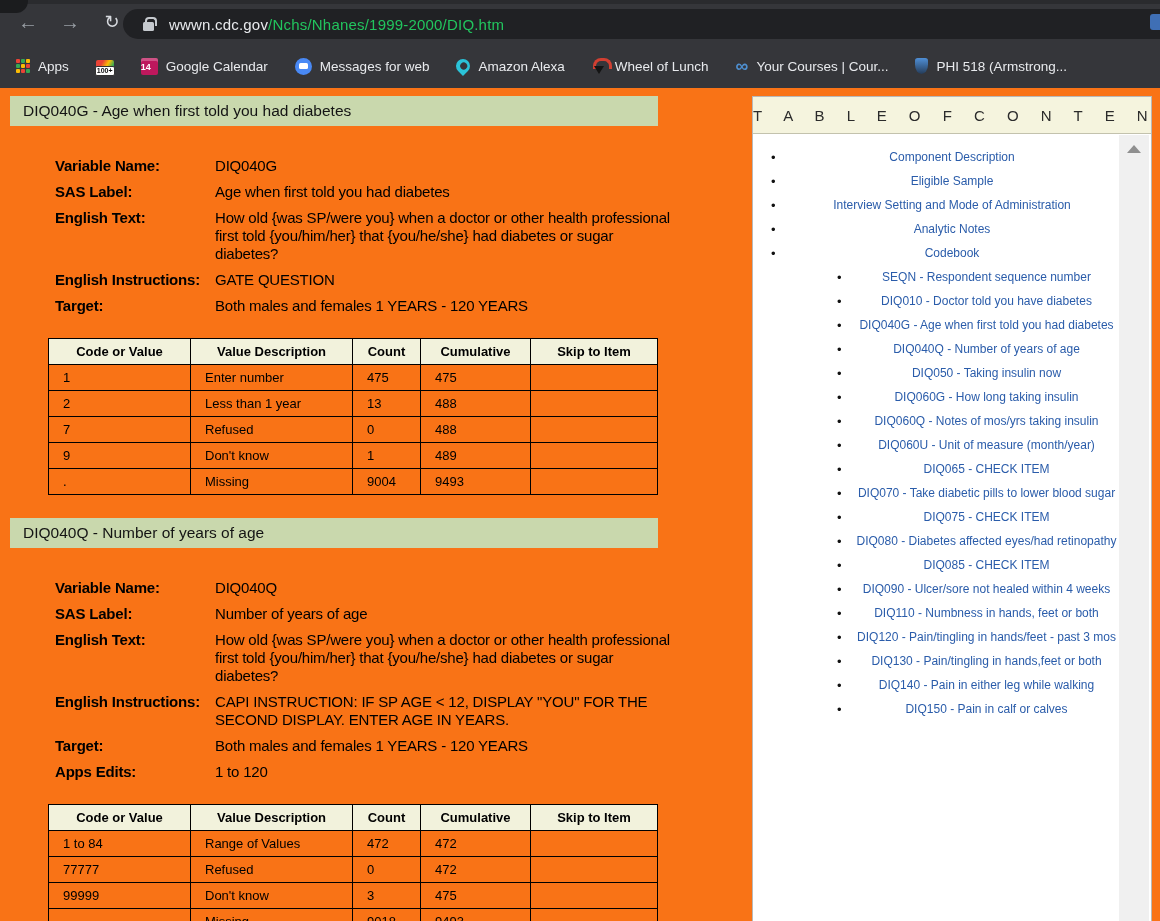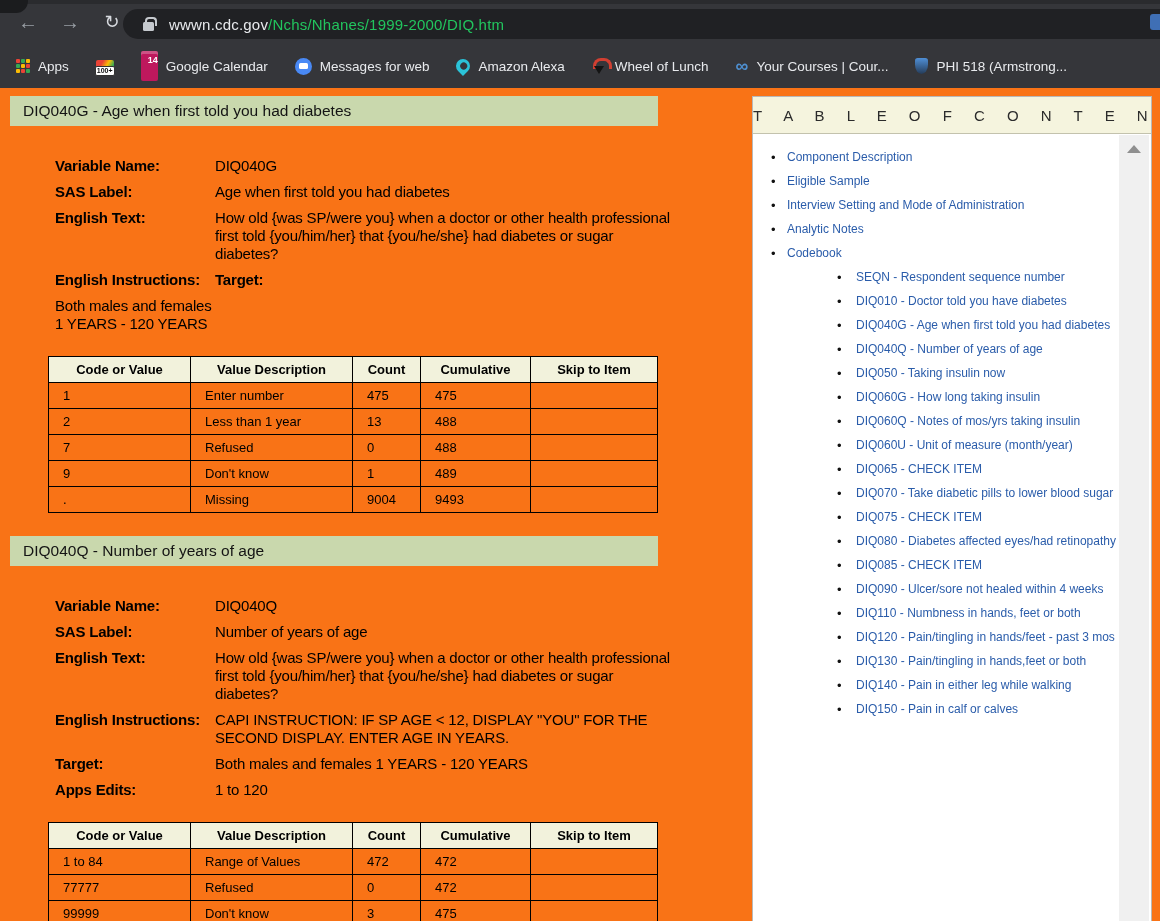--- a/index.html
+++ b/index.html
@@ -33,22 +33,22 @@
   .bm .ic { margin-right:8px; flex:none; }
   .bm.nolabel .ic { margin-right:0; }
 
   .ic-apps { display:grid; grid-template-columns:repeat(3,4px); grid-auto-rows:4px; gap:1px; }
   .ic-apps span { border-radius:1px; }
   .ic-gmail { position:relative; width:18px; height:13px; border-radius:2px;
               background:linear-gradient(120deg,#ea4335 30%,#fbbc05 55%,#34a853 80%); }
   .ic-gmail .badge { position:absolute; bottom:-3px; left:-1px; background:#fff;
               border:1px solid #333; border-radius:2px; font-size:7px; line-height:8px;
               padding:0 1px; color:#111; font-weight:bold; }
-  .ic-cal { width:17px; height:30px; background:#be185d; border-radius:2px; color:#fff;
-            font-size:9px; font-weight:bold; text-align:right; line-height:19px;
+  .ic-cal { width:17px; height:17px; background:#be185d; border-radius:2px; color:#fff;
+            font-size:9px; font-weight:bold; text-align:left; line-height:19px;
             box-shadow:inset 0 3px 0 rgba(255,255,255,.25); }
   .ic-msg { position:relative; width:17px; height:17px; border-radius:50%; background:#4989f5; }
   .ic-msg::before { content:""; position:absolute; top:5px; left:4px; width:9px; height:6px;
             background:#fff; border-radius:1.5px; }
   .ic-alexa { width:14px; height:14px; border-radius:50% 50% 50% 0; background:#2bc3d8;
             transform:rotate(-45deg); position:relative; }
   .ic-alexa::after { content:""; position:absolute; top:3.5px; left:3.5px; width:7px; height:7px;
             border-radius:50%; background:#35363a; }
   .ic-wheel { position:relative; width:15px; height:16px; }
   .ic-wheel::before { content:""; position:absolute; top:0; left:1px; width:13px; height:8px;
@@ -80,21 +80,21 @@
   table.codes td { text-align:left; }
   .c1{width:142px}.c2{width:162px}.c3{width:68px}.c4{width:110px}.c5{width:127px}
 
   
   .toc { position:absolute; left:752px; top:8px; width:400px; height:826px;
          border:1px solid #b8b8b8; border-bottom:none; background:#fff; }
   .toc-header { height:37px; background:#f5f4de; border-bottom:1px solid #c3c2ad;
          text-align:center; line-height:37px; font-size:15px; letter-spacing:9px;
          color:#2b2b2b; white-space:nowrap; }
   .toc-list { position:absolute; top:38px; bottom:0; left:0; right:34px; overflow:hidden;
-         padding-top:14px; }
+         padding-top:14px;text-align:center; }
   .toc-list ul { list-style:none; }
   .toc-list li { position:relative; font-size:12px; line-height:17px; margin-bottom:7px;
          color:#2a5caa; }
   .toc-list li::before { content:"\2022"; position:absolute; color:#111; font-size:13px; }
   li.lvl1 { padding-left:34px; }
   li.lvl1::before { left:18px; }
   li.lvl2 { padding-left:103px; }
   li.lvl2::before { left:84px; }
   .toc-link { cursor:pointer; }
 
@@ -176,20 +176,21 @@
           <div class="flabel">Variable Name:</div>
           <div class="fvalue">DIQ040G</div>
 
           <div class="flabel">SAS Label:</div>
           <div class="fvalue">Age when first told you had diabetes</div>
 
           <div class="flabel">English Text:</div>
           <div class="fvalue">How old {was SP/were you} when a doctor or other health professional first told {you/him/her} that {you/he/she} had diabetes or sugar diabetes?</div>
 
           <div class="flabel">English Instructions:</div>
+          <div class="fvalue">GATE QUESTION</div>
 
           <div class="flabel">Target:</div>
           <div class="fvalue">Both males and females 1 YEARS - 120 YEARS</div>
 
       </div>
       <table class="codes">
         <colgroup>
             <col class="c1">
             <col class="c2">
             <col class="c3">

